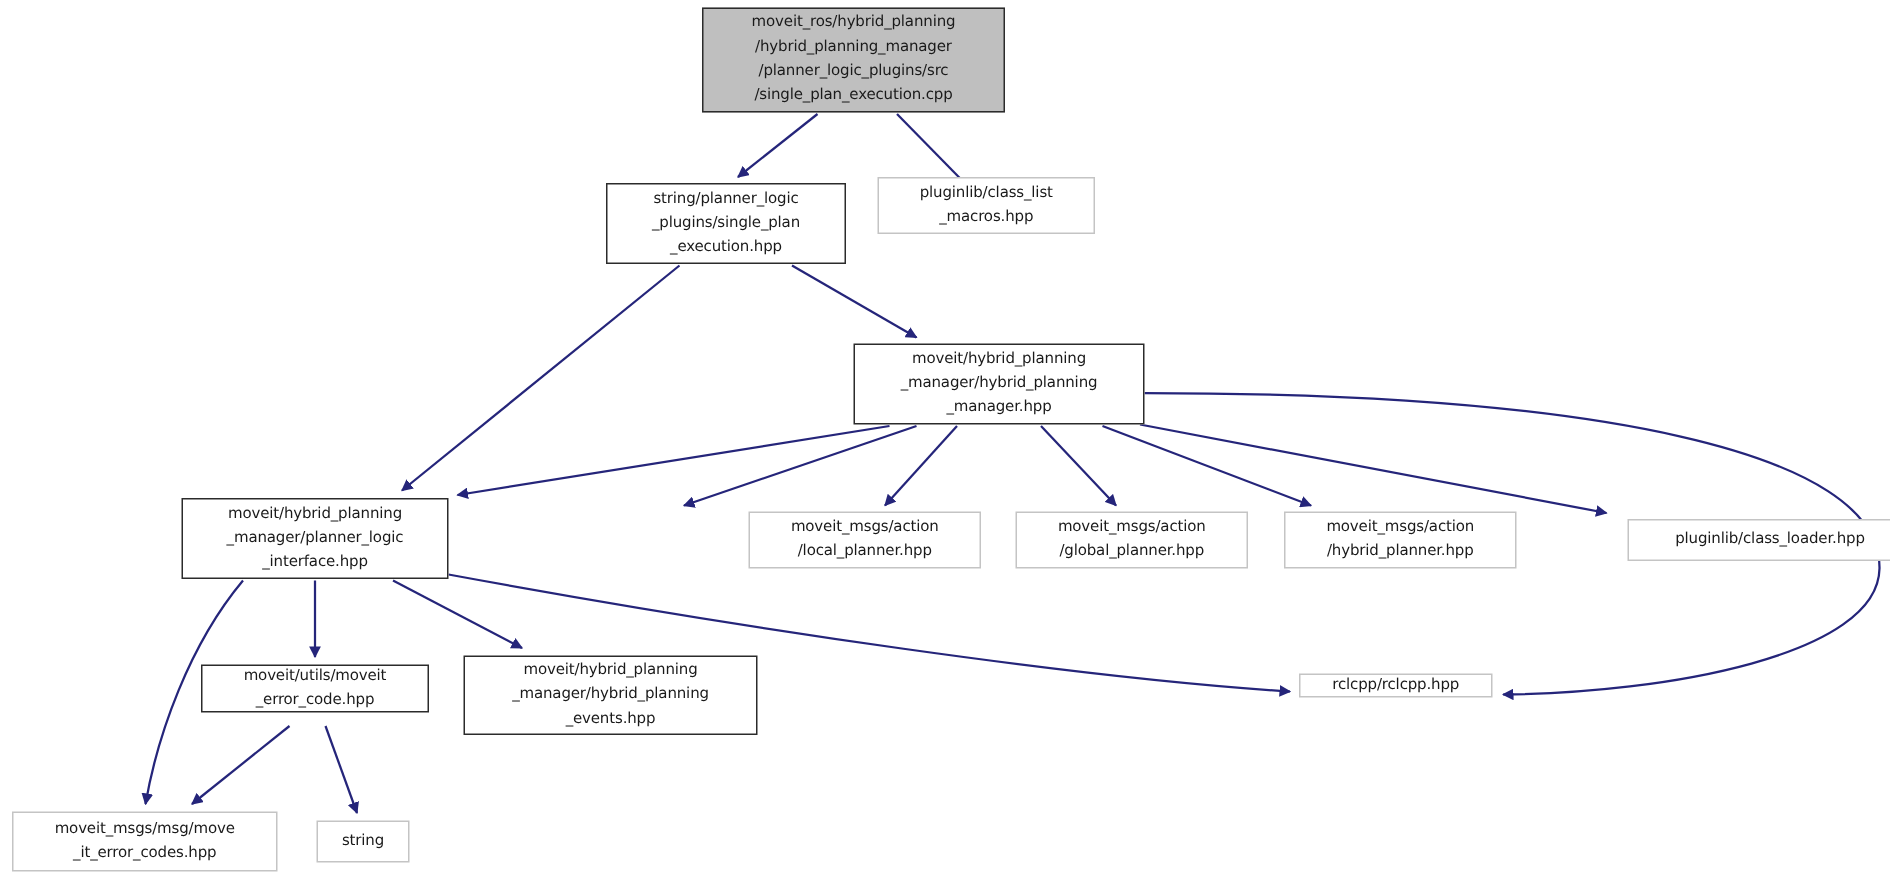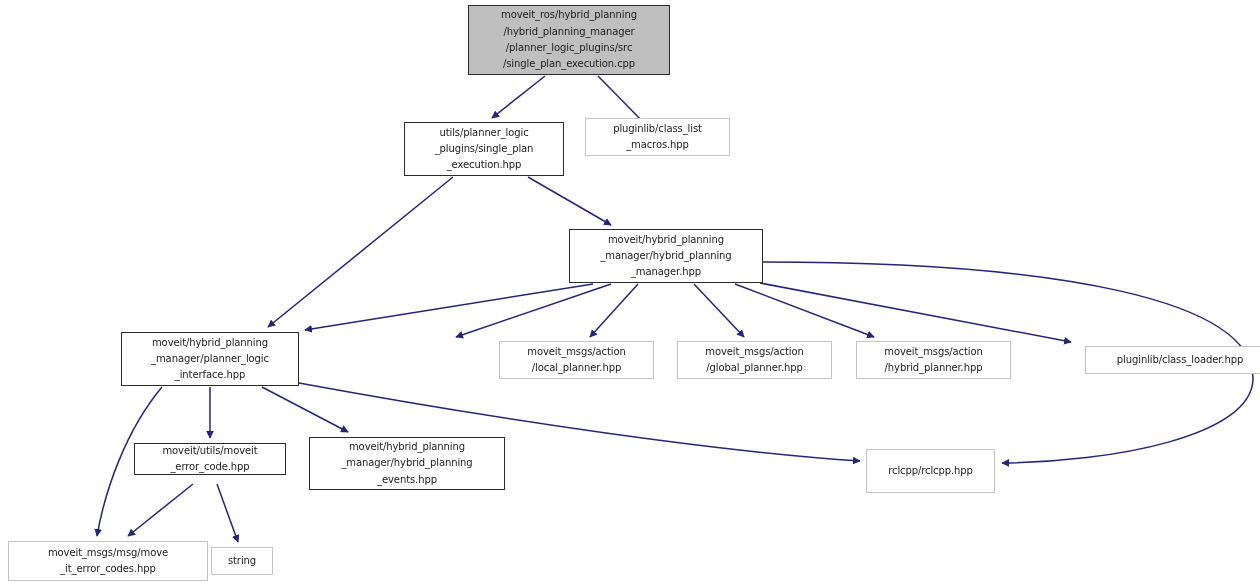--- a/index.html
+++ b/index.html
@@ -96,21 +96,21 @@
 
     <path d="M 193,484 L 128,536" fill="none" stroke="#25257a" stroke-width="1.5" marker-end="url(#arrow)"></path>
 
     <path d="M 217,484 L 238,542" fill="none" stroke="#25257a" stroke-width="1.5" marker-end="url(#arrow)"></path>
   </svg>
 
   <div class="node root" style="left: 468px; top: 5px; width: 202px; height: 70px;"><span class="node-label">moveit_ros/hybrid_planning
 /hybrid_planning_manager
 /planner_logic_plugins/src
 /single_plan_execution.cpp</span></div>
-  <div class="node strong" style="left: 404px; top: 122px; width: 160px; height: 54px;"><span class="node-label">utils/planner_logic
+  <div class="node strong" style="left: 404px; top: 122px; width: 160px; height: 54px;"><span class="node-label">string/planner_logic
 _plugins/single_plan
 _execution.hpp</span></div>
   <div class="node" style="left: 585px; top: 118px; width: 145px; height: 38px;"><span class="node-label">pluginlib/class_list
 _macros.hpp</span></div>
   <div class="node strong" style="left: 569px; top: 229px; width: 194px; height: 54px;"><span class="node-label">moveit/hybrid_planning
 _manager/hybrid_planning
 _manager.hpp</span></div>
   <div class="node strong" style="left: 121px; top: 332px; width: 178px; height: 54px;"><span class="node-label">moveit/hybrid_planning
 _manager/planner_logic
 _interface.hpp</span></div>
@@ -119,18 +119,18 @@
   <div class="node" style="left: 677px; top: 341px; width: 155px; height: 38px;"><span class="node-label">moveit_msgs/action
 /global_planner.hpp</span></div>
   <div class="node" style="left: 856px; top: 341px; width: 155px; height: 38px;"><span class="node-label">moveit_msgs/action
 /hybrid_planner.hpp</span></div>
   <div class="node" style="left: 1085px; top: 346px; width: 190px; height: 28px;"><span class="node-label">pluginlib/class_loader.hpp</span></div>
   <div class="node strong" style="left: 134px; top: 443px; width: 152px; height: 32px;"><span class="node-label">moveit/utils/moveit
 _error_code.hpp</span></div>
   <div class="node strong" style="left: 309px; top: 437px; width: 196px; height: 53px;"><span class="node-label">moveit/hybrid_planning
 _manager/hybrid_planning
 _events.hpp</span></div>
-  <div class="node" style="left: 866px; top: 449px; width: 129px; height: 44px;"><span class="node-label">rclcpp/rclcpp.hpp</span></div>
-  <div class="node" style="left: 8px; top: 541px; width: 200px; height: 40px;"><span class="node-label">moveit_msgs/msg/move
+  <div class="node" style="left: 866px; top: 449px; width: 129px; height: 16px;"><span class="node-label">rclcpp/rclcpp.hpp</span></div>
+  <div class="node" style="left: 8px; top: 541px; width: 177px; height: 40px;"><span class="node-label">moveit_msgs/msg/move
 _it_error_codes.hpp</span></div>
   <div class="node" style="left: 211px; top: 547px; width: 62px; height: 28px;"><span class="node-label">string</span></div>
 
 </div>
 
 </body></html>

